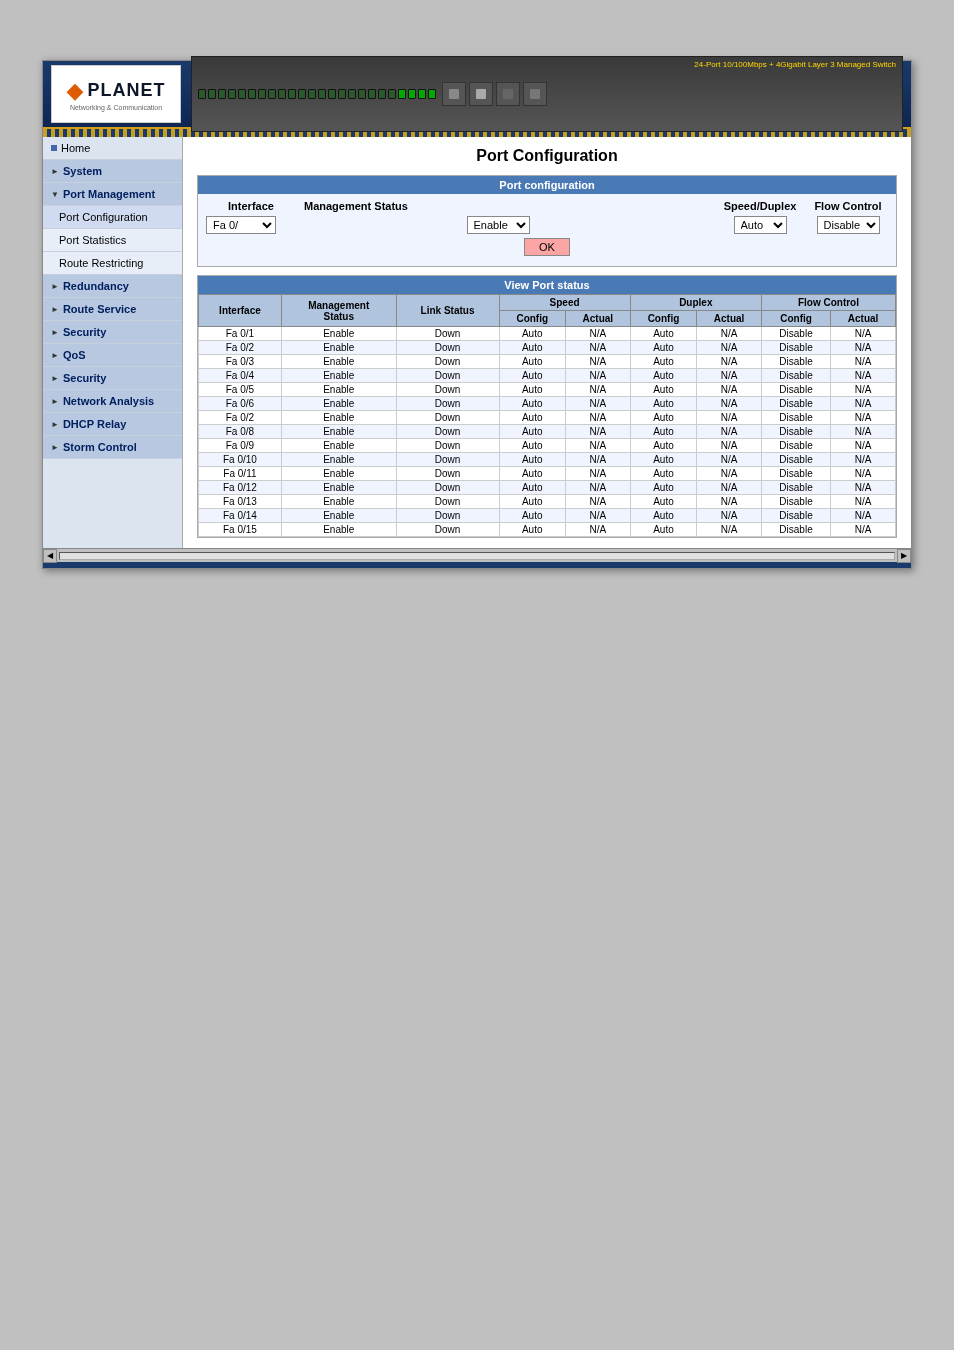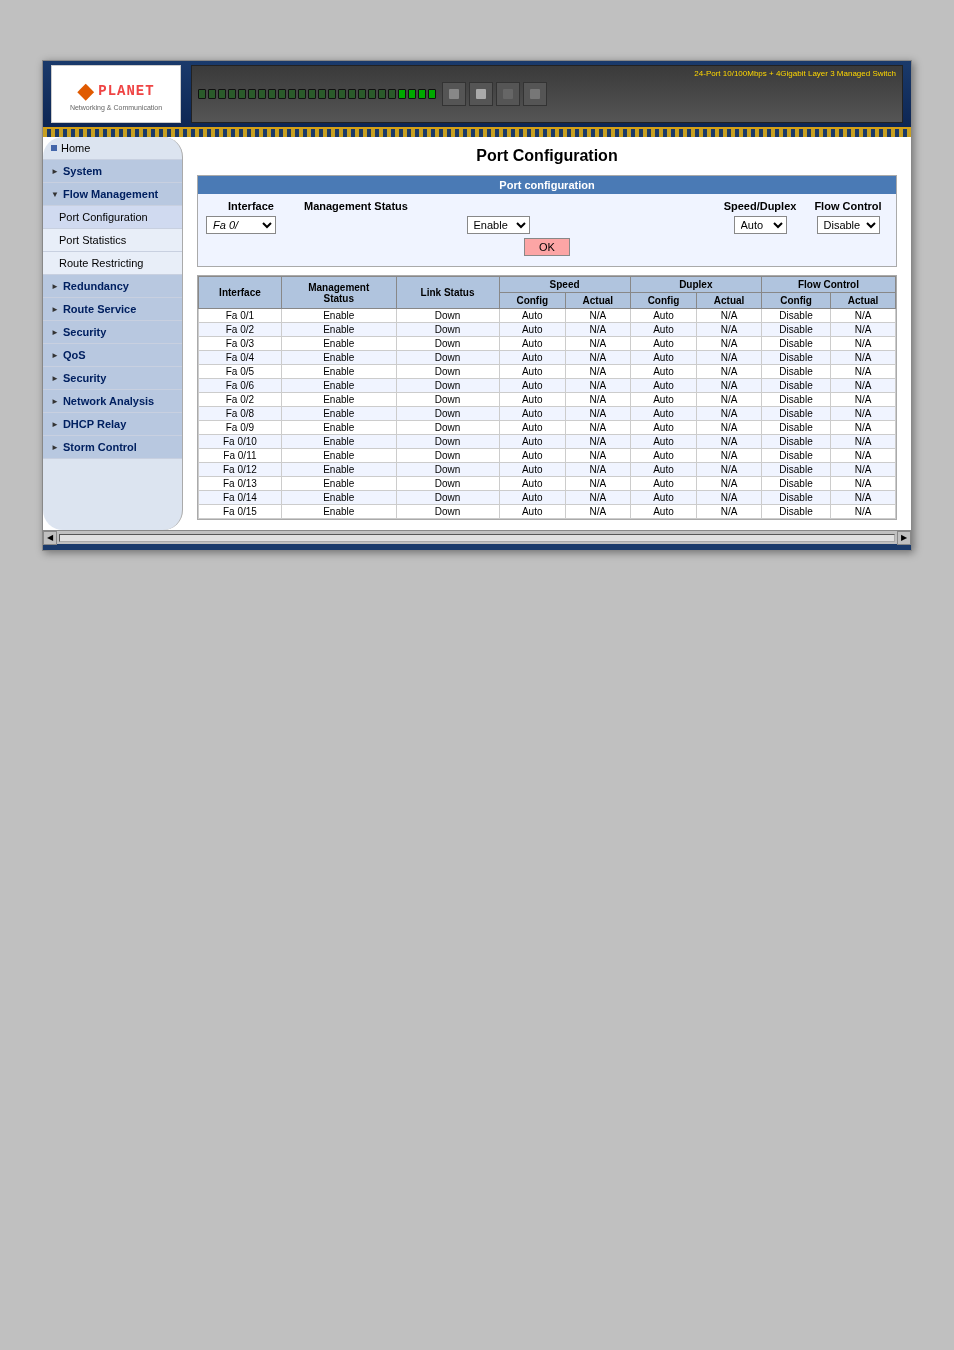--- a/index.html
+++ b/index.html
@@ -41,25 +41,24 @@
       display: flex;
       flex-direction: column;
       align-items: center;
       justify-content: center;
       margin-right: 10px;
       border: 1px solid #ccc;
       flex-shrink: 0;
     }
 
     .logo-text {
-      font-size: 14px;
+      font-size: 18px;
       font-weight: bold;
-      color: #ef4444;
+      color: #0f172a;
       letter-spacing: 1px;
-      font-family: Liberation Mono, monospace;
     }
 
     .logo-globe {
       color: #e05a00;
       font-size: 22px;
       margin-right: 4px;
     }
 
     .logo-row {
       display: flex;
@@ -68,21 +67,21 @@
 
     .logo-sub {
       font-size: 7px;
       color: #666;
       text-align: center;
     }
 
     .switch-visual {
       flex: 1;
       background: linear-gradient(to bottom, #3a3a3a 0%, #555 100%);
-      height: 58px;
+      height: 76px;
       display: flex;
       align-items: center;
       padding: 4px 6px;
       border: 1px solid #222;
       position: relative;
     }
 
     .switch-ports {
       display: flex;
       gap: 2px;
@@ -139,21 +138,20 @@
       background: #fff;
     }
 
     
     .sidebar {
       width: 140px;
       background: #dce4f0;
       border-right: 1px solid #aaa;
       flex-shrink: 0;
       padding-bottom: 20px;
-      border-radius: 20px;
     }
 
     .sidebar-item {
       padding: 5px 8px;
       font-size: 11px;
       cursor: pointer;
       border-bottom: 1px solid #c8d0e0;
       color: #000;
       display: flex;
       align-items: center;
@@ -411,21 +409,21 @@
         <div class="sidebar-item">
           <span class="sidebar-bullet"></span>
           <span>Home</span>
         </div>
         <div class="sidebar-item section-header">
           <span class="sidebar-arrow">►</span>
           <span>System</span>
         </div>
         <div class="sidebar-item section-header">
           <span class="sidebar-arrow">▼</span>
-          <span>Flow Management</span>
+          <span>Port Management</span>
         </div>
         <div class="sidebar-item sub-item active">
           <span>Port Configuration</span>
         </div>
         <div class="sidebar-item sub-item">
           <span>Port Statistics</span>
         </div>
         <div class="sidebar-item sub-item">
           <span>Route Restricting</span>
         </div>
@@ -471,21 +469,21 @@
           <div class="config-box-content">
 
             <div class="config-row">
               <span style="min-width:90px; text-align:center; font-weight:bold;">Interface</span>
               <span style="flex:1; font-weight:bold;">Management Status</span>
               <span style="min-width:80px; text-align:center; font-weight:bold;">Speed/Duplex</span>
               <span style="min-width:80px; text-align:center; font-weight:bold;">Flow Control</span>
             </div>
 
             <div class="config-row">
-              <select class="config-select" style="min-width:70px;font-style:italic;">
+              <select class="config-select" style="min-width:70px;">
                 <option>Fa 0/</option>
               </select>
               <div style="flex:1; text-align:center;">
                 <select class="config-select">
                   <option>Enable</option>
                   <option>Disable</option>
                 </select>
               </div>
               <div style="min-width:80px; text-align:center;">
                 <select class="config-select">
@@ -502,20 +500,21 @@
                   <option>Enable</option>
                 </select>
               </div>
             </div>
 
             <button class="ok-btn">OK</button>
           </div>
         </div>
 
         <div class="status-box">
+          <div class="status-box-title">View Port status</div>
           <div class="scroll-area">
             <table class="status-table">
               <thead>
                 <tr>
                   <th rowspan="2">Interface</th>
                   <th rowspan="2">Management<br>Status</th>
                   <th rowspan="2">Link Status</th>
                   <th colspan="2">Speed</th>
                   <th colspan="2">Duplex</th>
                   <th colspan="2">Flow Control</th>

